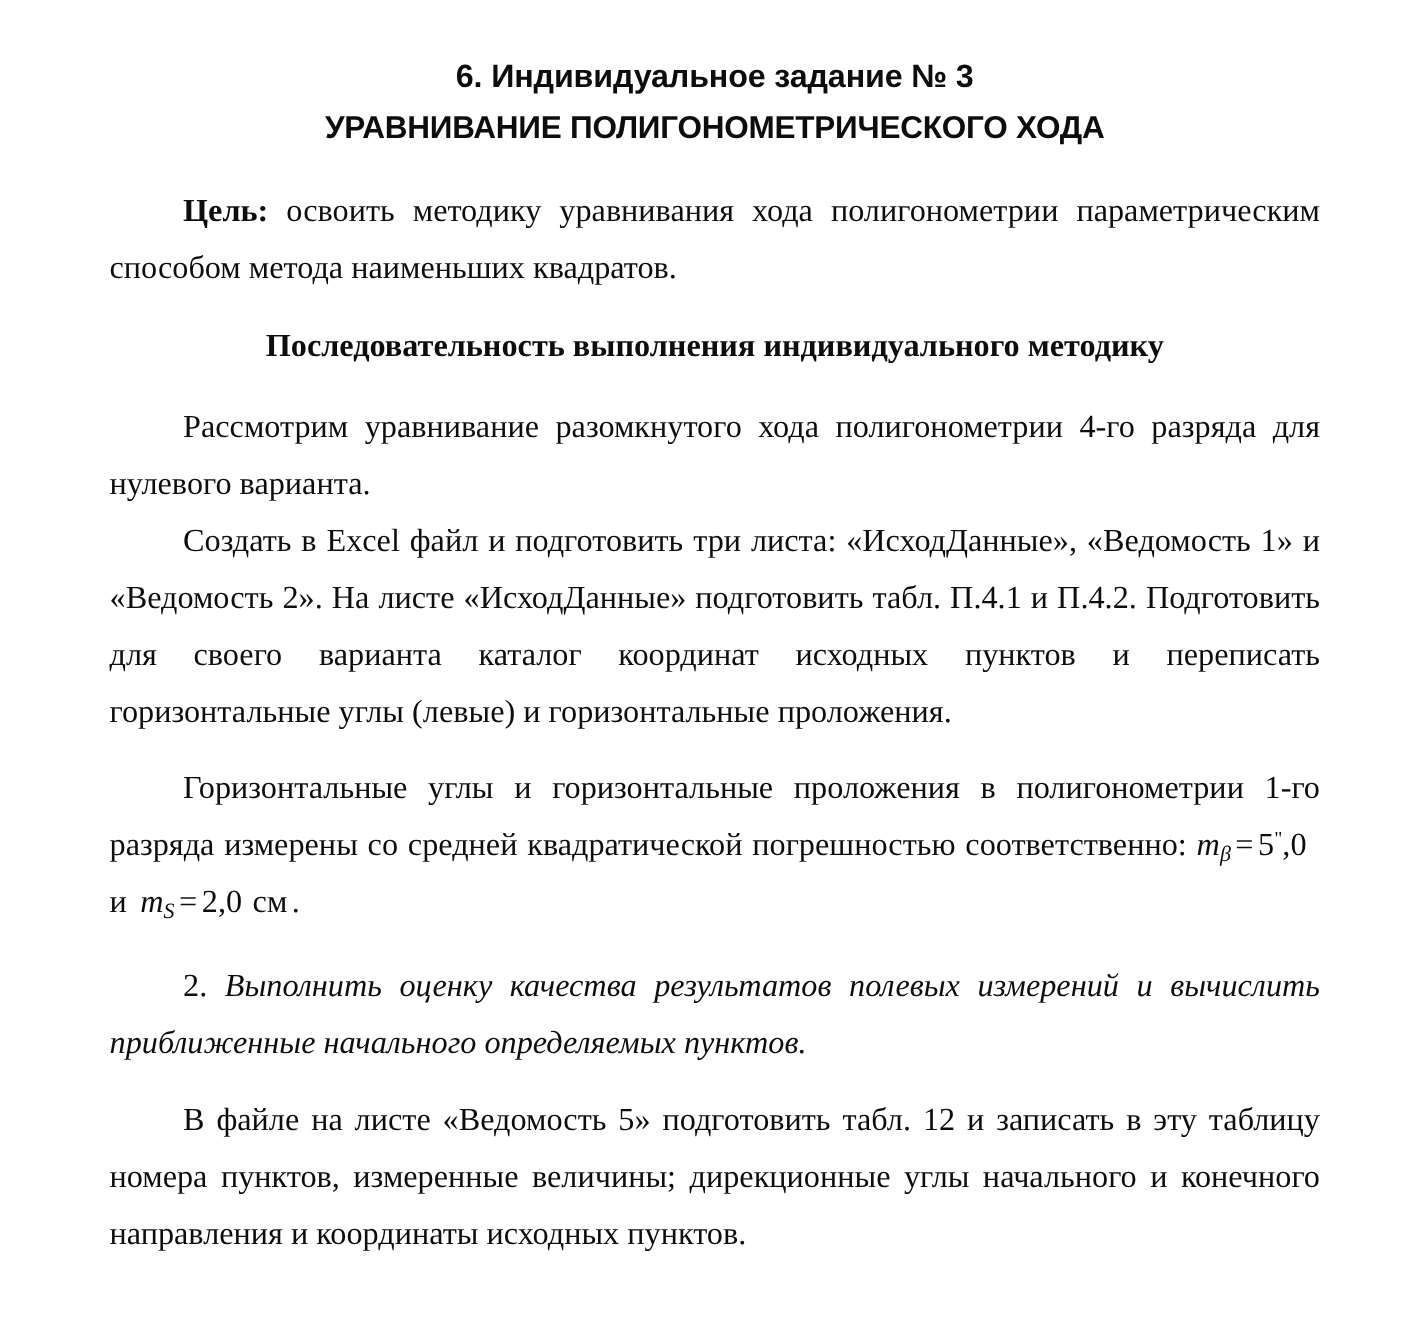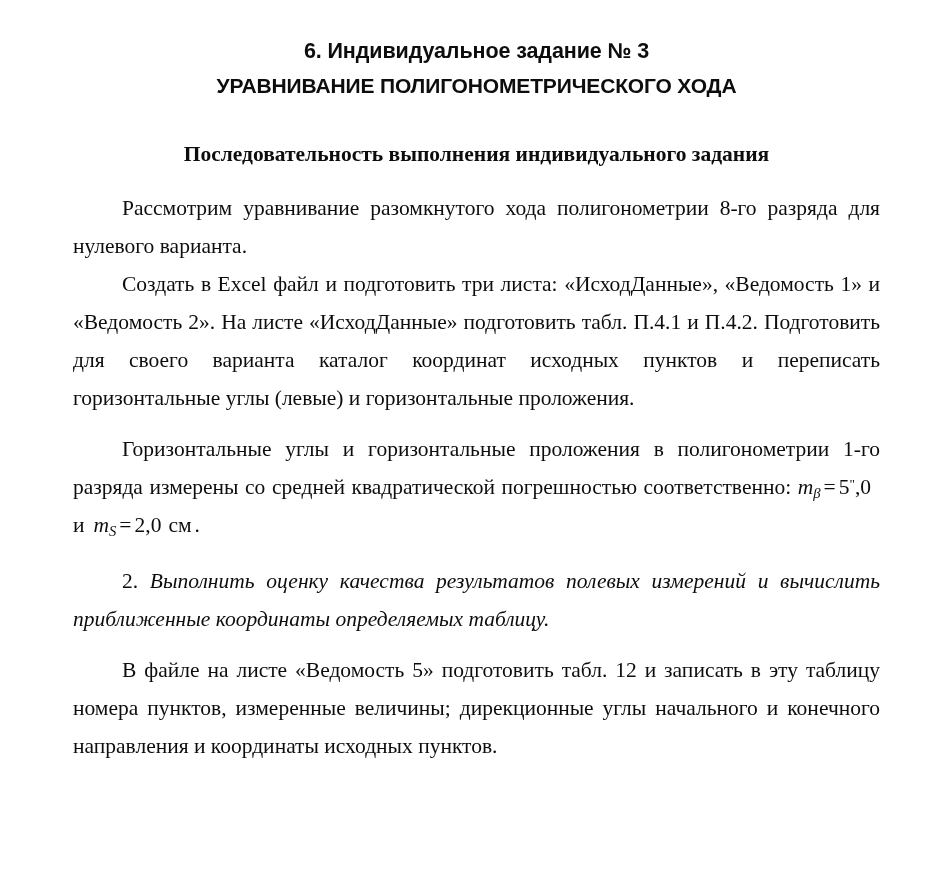--- a/index.html
+++ b/index.html
@@ -123,39 +123,40 @@
 <div class="page">
   <div class="content">
 
     <div class="title-block">
       <div class="title-line-1">6. Индивидуальное задание № 3</div>
       <div class="title-line-2">УРАВНИВАНИЕ ПОЛИГОНОМЕТРИЧЕСКОГО ХОДА</div>
     </div>
 
     <div class="spacer-goal"></div>
 
+    <p class="para"><span class="lead-bold">Цель:</span><span> освоить методику уравнивания хода полигонометрии параметрическим способом метода наименьших квадратов.</span></p>
 
     <div class="spacer-sub"></div>
 
-    <div class="subheading">Последовательность выполнения индивидуального задания</div>
+    <div class="subheading">Последовательность выполнения индивидуального методику</div>
 
     <div class="spacer-after-sub"></div>
 
-    <p class="para">Рассмотрим уравнивание разомкнутого хода полигонометрии 8-го разряда для нулевого варианта.</p>
+    <p class="para">Рассмотрим уравнивание разомкнутого хода полигонометрии 4-го разряда для нулевого варианта.</p>
 
 
     <p class="para">Создать в Excel файл и подготовить три листа: «ИсходДанные», «Ведомость 1» и «Ведомость 2». На листе «ИсходДанные» подготовить табл. П.4.1 и П.4.2. Подготовить для своего варианта каталог координат исходных пунктов и переписать горизонтальные углы (левые) и горизонтальные проложения.</p>
 
     <div class="spacer-md"></div>
 
     <p class="para"><span>Горизонтальные углы и горизонтальные проложения в полигонометрии 1-го разряда измерены со средней квадратической погрешностью соответственно: </span><span class="math"><span class="var">m</span><sub>β</sub><span class="op">=</span><span class="up">5</span><sup class="prime">"</sup><span class="up">,0</span></span><span class="math-gap"></span><span style="font-style:normal">и</span><span class="math-gap"></span><span class="math"><span class="var">m</span><sub>S</sub><span class="op">=</span><span class="up">2,0</span><span class="up" style="padding-left:7px">см</span><span class="up" style="padding-left:3px">.</span></span></p>
 
     <div class="spacer-lg"></div>
 
-    <p class="para"><span class="item-num">2.</span><span style="font-style:italic"> Выполнить оценку качества результатов полевых измерений и вычислить приближенные координаты определяемых таблицу.</span></p>
+    <p class="para"><span class="item-num">2.</span><span style="font-style:italic"> Выполнить оценку качества результатов полевых измерений и вычислить приближенные начального определяемых пунктов.</span></p>
 
     <div class="spacer-md"></div>
 
     <p class="para">В файле на листе «Ведомость 5» подготовить табл. 12 и записать в эту таблицу номера пунктов, измеренные величины; дирекционные углы начального и конечного направления и координаты исходных пунктов.</p>
 
     <p class="para nojust"></p>
 
   </div>
 </div>
 

